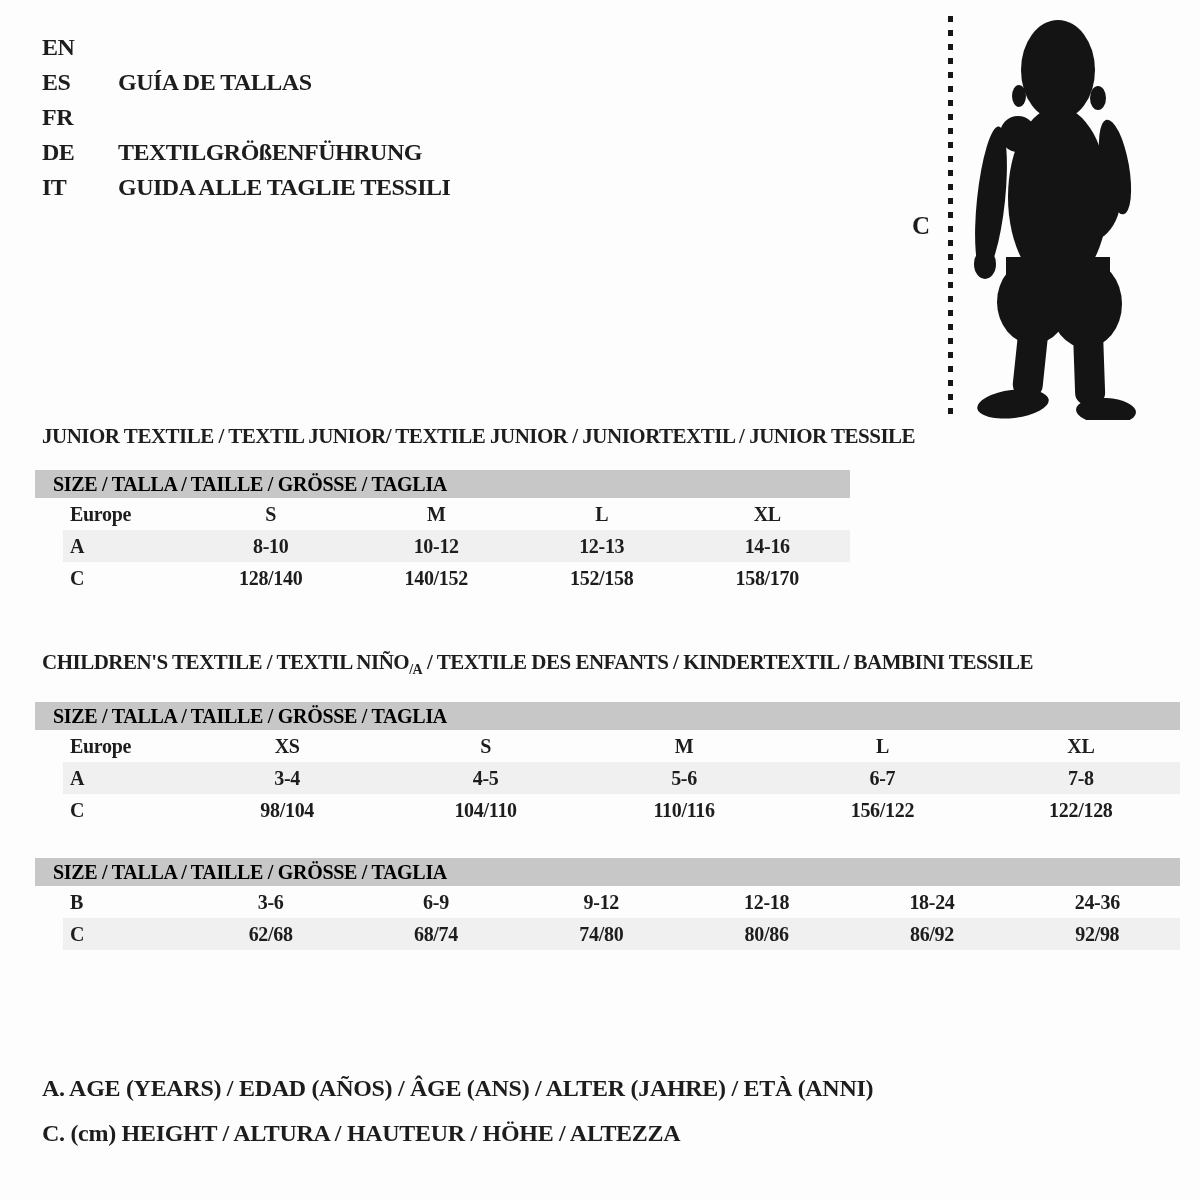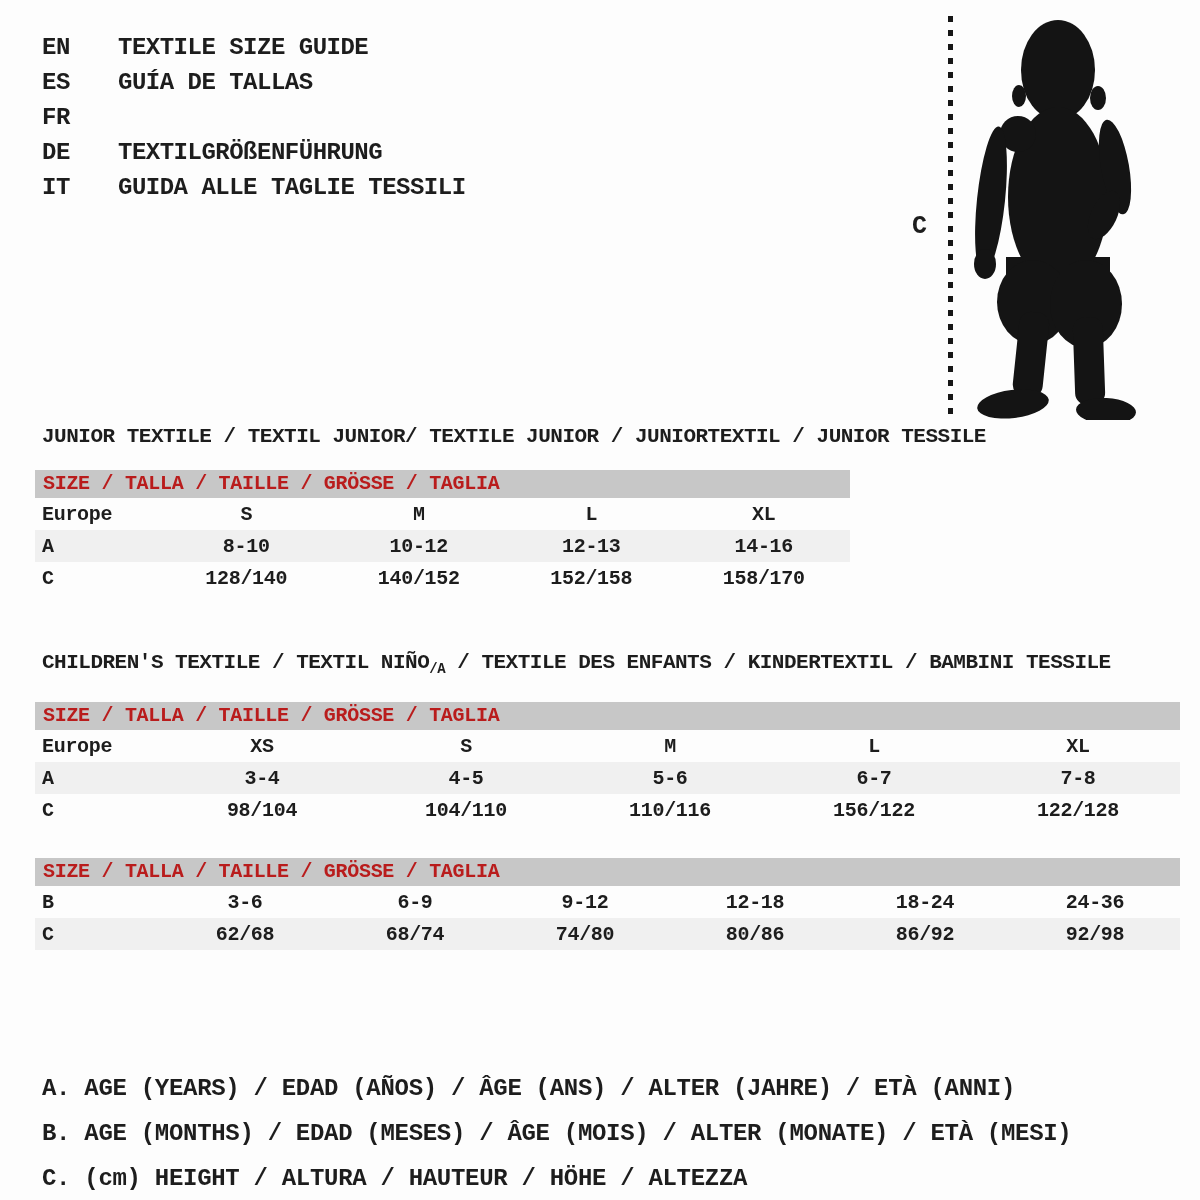--- a/index.html
+++ b/index.html
@@ -1,18 +1,18 @@
 <!DOCTYPE html>
 <html><head>
 <meta charset="utf-8">
 <style>
   html,body{margin:0;padding:0;background:#fff;}
   .page{
     position:relative;width:1200px;height:1200px;background:#fdfdfd;overflow:hidden;
-    font-family:Liberation Mono, monospace;color:#1d1d1d;
+    font-family:Liberation Serif, serif;color:#1d1d1d;
   }
   
   .lang-header{position:absolute;left:42px;top:30px;}
   .lang-row{display:flex;height:35px;align-items:center;}
   .lang-code{width:76px;font-size:24px;font-weight:bold;letter-spacing:-0.5px;}
   .lang-title{font-size:24px;font-weight:bold;letter-spacing:-0.5px;}
   
   .figure{position:absolute;left:0;top:0;width:1200px;height:430px;}
   .measure-label{position:absolute;left:912px;top:212px;font-size:25px;font-weight:bold;}
   .dash-line{
@@ -22,24 +22,24 @@
   .baby-svg{position:absolute;left:958px;top:12px;}
   
   .section{position:absolute;left:35px;}
   .section h2{
     margin:0 0 0 7px;font-size:21px;line-height:25px;font-weight:bold;
     letter-spacing:-0.5px;white-space:nowrap;
   }
   .section h2 .title-line{display:block;line-height:36px;}
   .sub-a{font-size:14px;vertical-align:sub;font-weight:bold;}
   .size-bar{
-    background:#c7c7c7;color:#b91c1c;height:28px;line-height:28px;
-    padding-left:8px;font-size:20px;font-weight:bold;letter-spacing:-0.3px;
+    background:#c7c7c7;color:#000000;height:28px;line-height:28px;
+    padding-left:18px;font-size:20px;font-weight:bold;letter-spacing:-0.3px;
   }
-  .t-row{display:flex;height:32px;align-items:center;font-size:20px;font-weight:bold;letter-spacing:-0.3px;}
+  .t-row{display:flex;height:32px;align-items:center;font-size:20px;font-weight:bold;letter-spacing:-0.3px;margin-left:28px;}
   .t-row.shaded{background:#f0f0f0;}
   .t-row .lbl{width:125px;padding-left:7px;box-sizing:border-box;}
   .t-row .val{flex:1;text-align:center;}
   .sec-junior{top:424px;width:815px;}
   .sec-junior .size-bar{margin-top:21px;}
   .sec-children{top:650px;width:1145px;}
   .sec-children .size-bar{margin-top:20px;}
   .sec-babies{top:850px;width:1145px;}
   .sec-babies .size-bar{margin-top:8px;}
   
@@ -47,21 +47,20 @@
   .legend-row{font-size:24px;font-weight:bold;letter-spacing:-0.3px;line-height:45px;white-space:nowrap;}
 </style>
 </head>
 <body>
 
 <div class="page">
 
   <div class="lang-header">
     <div class="lang-row">
       <span class="lang-code">EN</span>
-      <span class="lang-title">TEXTILE SIZE GUIDE</span>
     </div>
     <div class="lang-row">
       <span class="lang-code">ES</span>
       <span class="lang-title">GUÍA DE TALLAS</span>
     </div>
     <div class="lang-row">
       <span class="lang-code">FR</span>
     </div>
     <div class="lang-row">
       <span class="lang-code">DE</span>
@@ -175,17 +174,16 @@
       <span class="val">68/74</span>
       <span class="val">74/80</span>
       <span class="val">80/86</span>
       <span class="val">86/92</span>
       <span class="val">92/98</span>
     </div>
   </div>
 
   <div class="legend">
     <div class="legend-row">A. AGE (YEARS) / EDAD (AÑOS) / ÂGE (ANS) / ALTER (JAHRE) / ETÀ (ANNI)</div>
-    <div class="legend-row">B. AGE (MONTHS) / EDAD (MESES) / ÂGE (MOIS) / ALTER (MONATE) / ETÀ (MESI)</div>
     <div class="legend-row">C. (cm) HEIGHT / ALTURA / HAUTEUR / HÖHE / ALTEZZA</div>
   </div>
 
 </div>
 
 </body></html>

